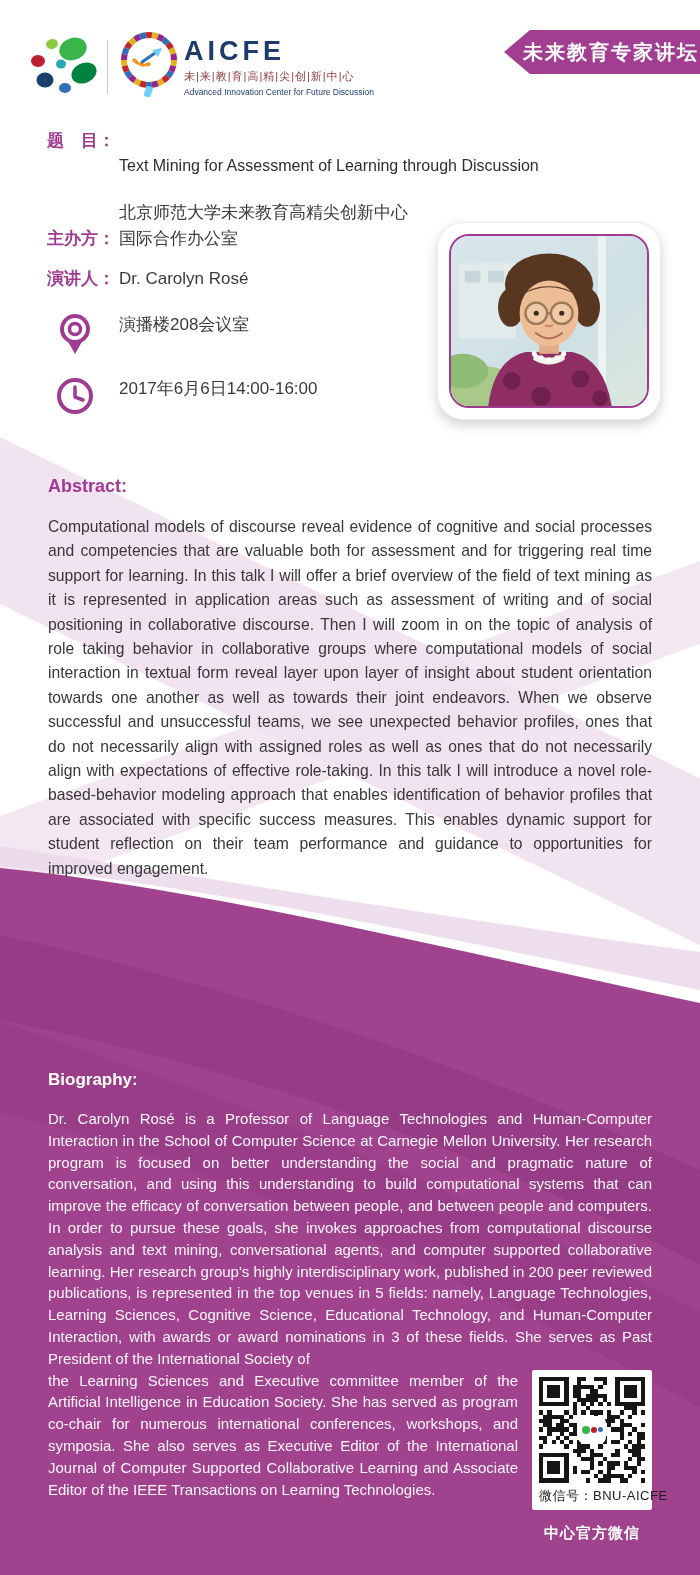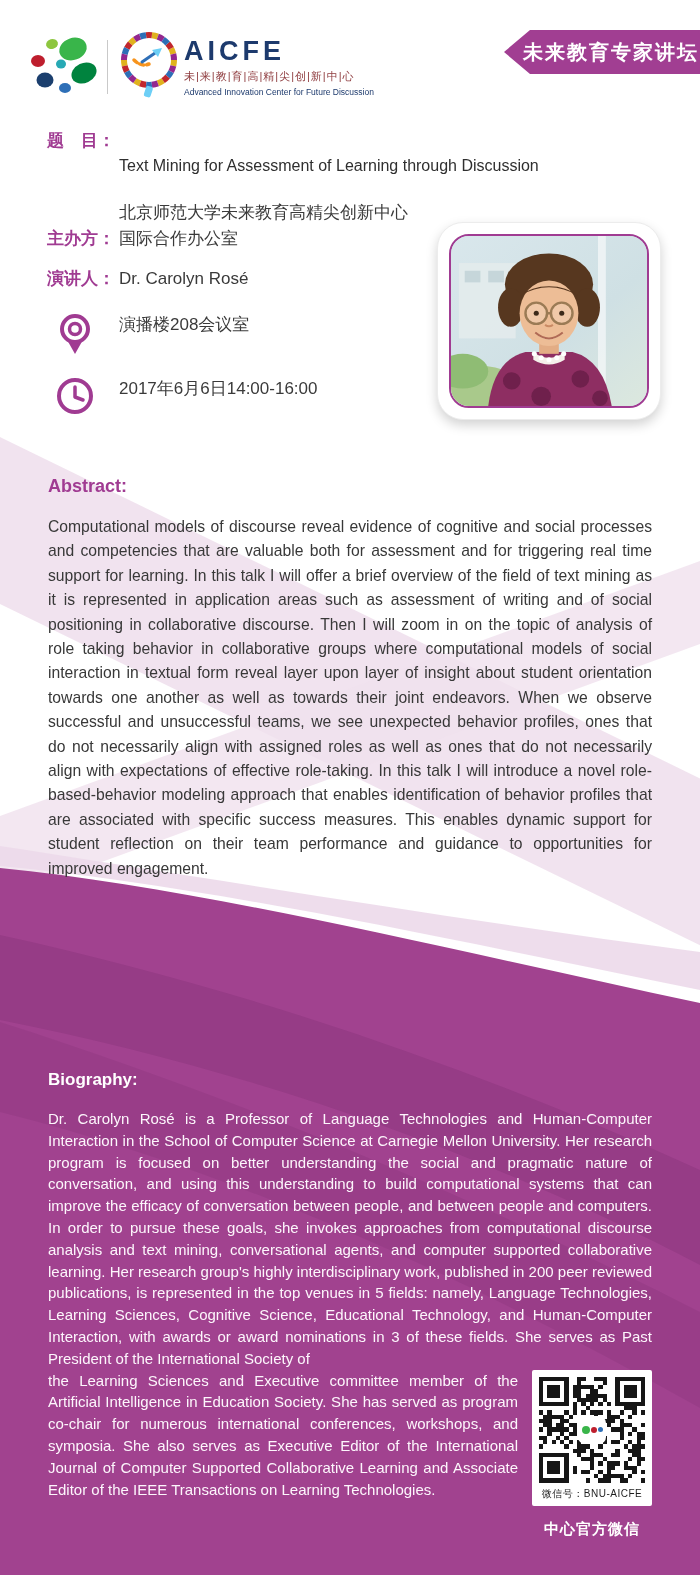--- a/index.html
+++ b/index.html
@@ -97,21 +97,21 @@
   .qr i{background:#161616;}
   .qr-logo{
     position:absolute;left:50%;top:50%;width:24px;height:24px;transform:translate(-50%,-50%);
     background:#fff;border-radius:5px;box-shadow:0 0 0 2px #fff;
     display:flex;align-items:center;justify-content:center;gap:1px;
   }
   .qr-logo b{width:6px;height:6px;border-radius:50%;display:block;}
   .qr-logo .d1{background:#39b54a;width:8px;height:8px;}
   .qr-logo .d2{background:#be1e2d;}
   .qr-logo .d3{background:#2e6fb7;width:5px;height:5px;}
-  .qr-caption{font-size:10px;color:#1d1d1d;text-align:center;margin-top:4px;letter-spacing:.5px;white-space:nowrap;}
+  .qr-caption{font-size:13px;color:#1d1d1d;text-align:center;margin-top:4px;letter-spacing:.5px;white-space:nowrap;}
   .wechat-label{margin-top:14px;text-align:center;font-size:15px;font-weight:bold;color:#fff;letter-spacing:1px;}
 </style>
 </head>
 <body>
 
 <div class="poster">
 
   <div class="stripe stripe-a"></div>
   <div class="stripe stripe-b"></div>
 

